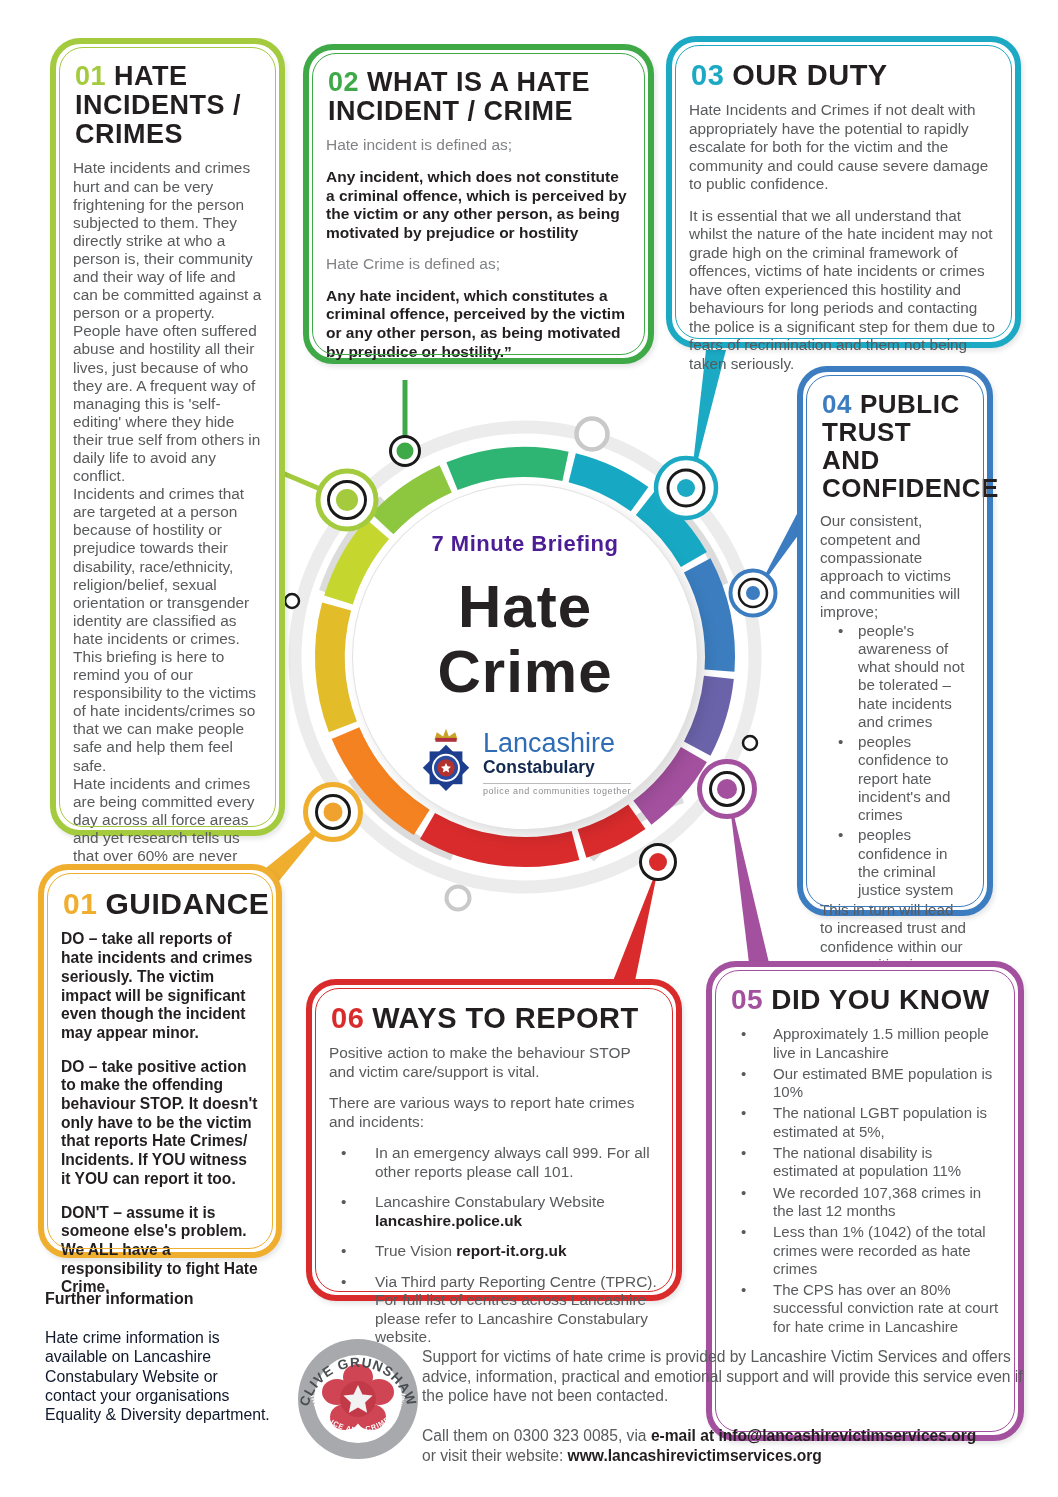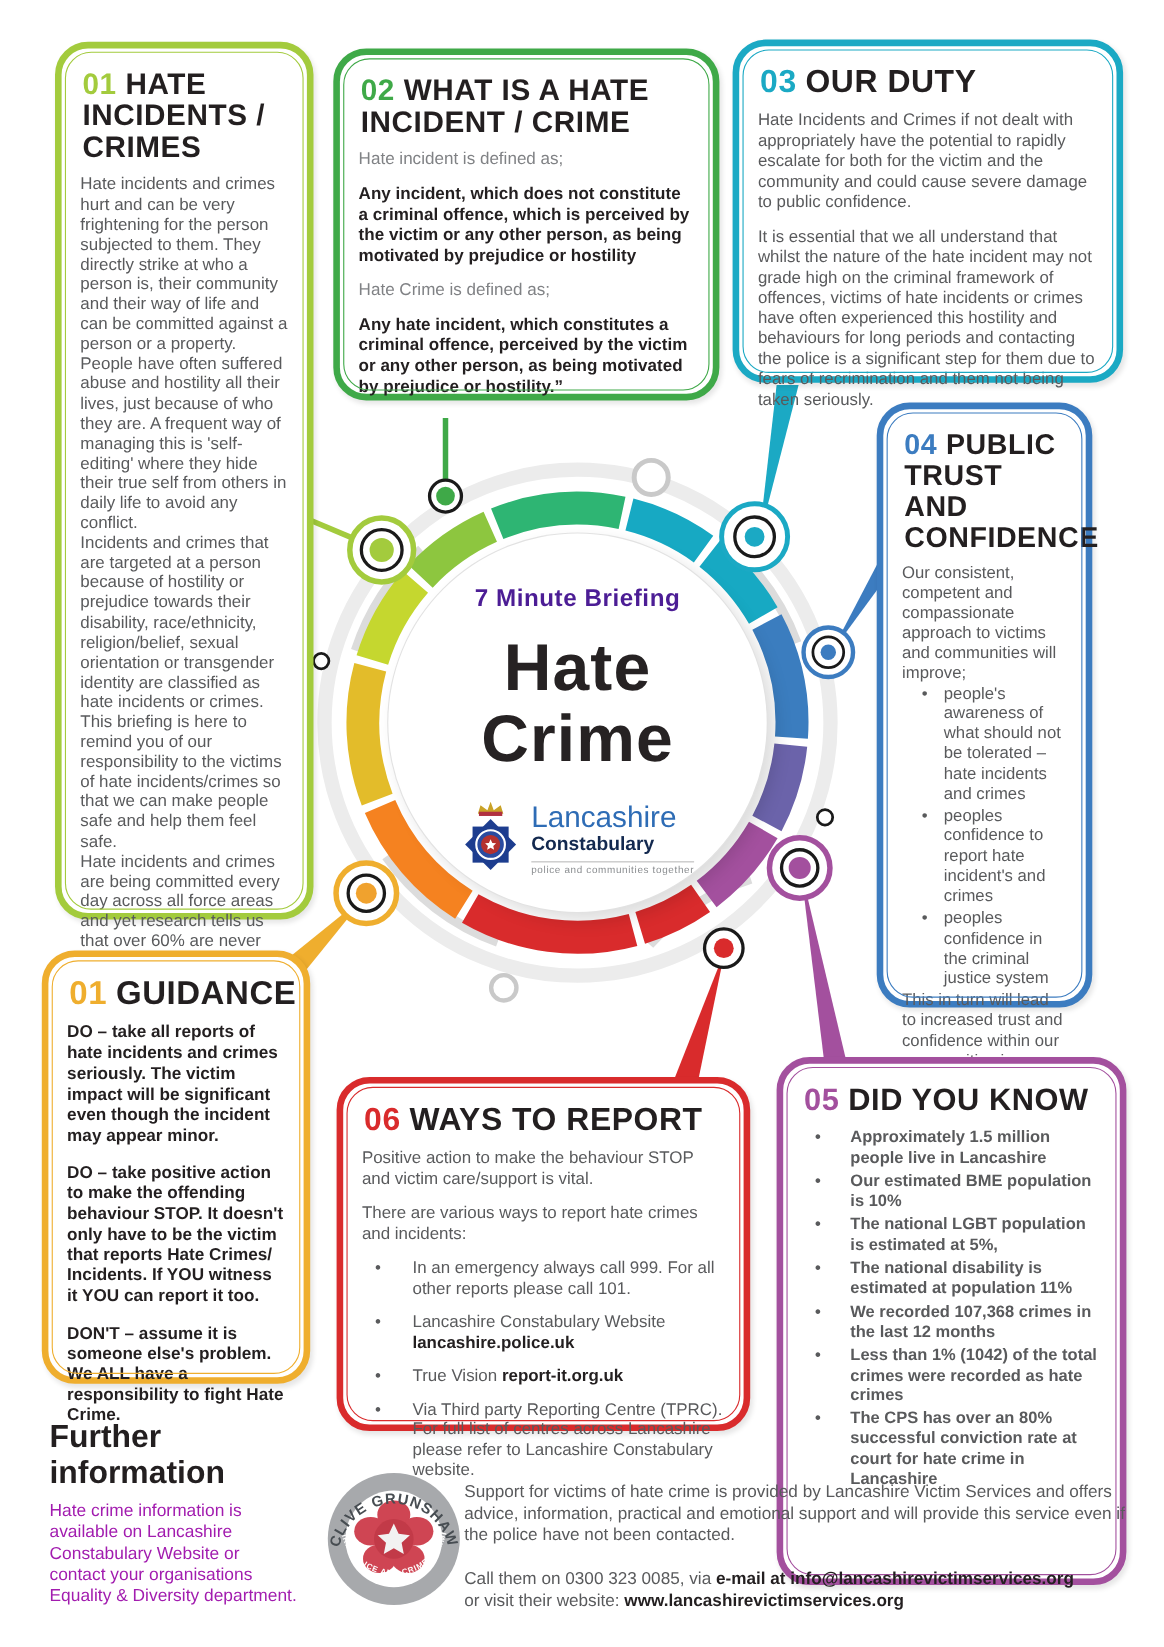--- a/index.html
+++ b/index.html
@@ -59,21 +59,21 @@
   #card-04 .card-head{font-size:26px;}
   #card-04 .card-body{font-size:15.2px;line-height:1.2;}
   #card-04 ul.blt{margin-left:12px;}
   #card-04 ul.blt li{padding-left:26px;}
   #card-04 ul.blt li::before{left:6px;}
   #card-04 .card-body p{margin:0;}
 
   #card-05{--c:#a3509e;left:706px;top:961px;width:318px;height:480px;}
   #card-05 .card-head{font-size:28px;}
   #card-05 .card-body{font-size:15px;line-height:1.22;}
-  #card-05 ul.blt li{padding-left:44px;margin-bottom:3px;font-weight:bold;}
+  #card-05 ul.blt li{padding-left:44px;margin-bottom:3px;}
   #card-05 ul.blt li::before{left:12px;}
 
   #card-06{--c:#d92b2c;left:306px;top:979px;width:376px;height:322px;}
   #card-06 .card-head{font-size:29px;}
   #card-06 .card-body{font-size:15.4px;line-height:1.2;}
   #card-06 ul.blt li{padding-left:46px;margin-bottom:12px;}
   #card-06 ul.blt li::before{left:12px;}
   .inline-bold{color:#231f20;font-weight:bold;}
   .block-span{display:block;}
 
@@ -92,22 +92,22 @@
   #briefing-label{margin-top:46px;font-size:22px;color:#4c1d95;font-weight:bold;letter-spacing:.5px;}
   #center-title{margin-top:18px;font-size:60px;font-weight:bold;color:#262223;line-height:1.08;letter-spacing:1px;}
   #center-logo{margin-top:20px;display:flex;align-items:center;justify-content:center;gap:10px;}
   #logo-text{text-align:left;}
   #logo-name{font-size:27px;color:#2e6cb5;line-height:1;}
   #logo-sub{font-size:17.5px;font-weight:bold;color:#13294f;line-height:1.25;}
   #logo-tagline{font-size:9px;color:#8a8d90;border-top:1px solid #bbb;margin-top:4px;padding-top:2px;letter-spacing:.6px;}
 
   
   #further-info{position:absolute;left:45px;top:1290px;width:225px;z-index:2;}
-  #further-heading{font-size:29px;font-weight:bold;color:#231f20;margin:0 0 8px 0;}
-  #further-body{font-size:15.8px;line-height:1.22;color:#a21caf;}
+  #further-heading{font-size:16px;font-weight:bold;color:#231f20;margin:0 0 20px 0;}
+  #further-body{font-size:15.8px;line-height:1.22;color:#0f172a;}
 
   #seal{position:absolute;left:295px;top:1336px;z-index:2;}
 
   #footer-text{position:absolute;left:422px;top:1347px;width:614px;z-index:2;}
   #support-par{font-size:15.6px;line-height:1.26;color:#595a5c;margin:0 0 20px 0;}
   .contact-line{font-size:15.6px;line-height:1.3;color:#595a5c;}
   .contact-line b{color:#231f20;}
 </style>
 </head>
 <body>

